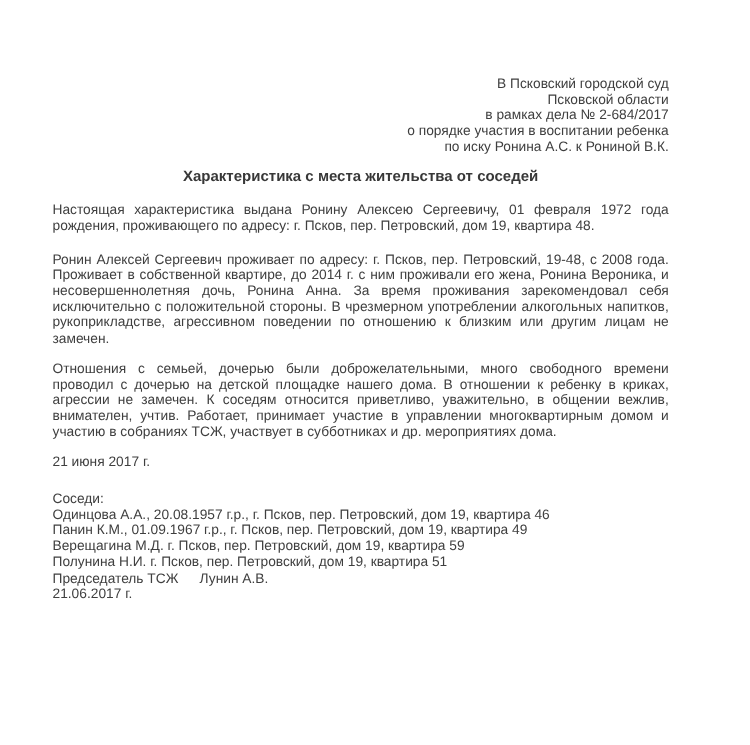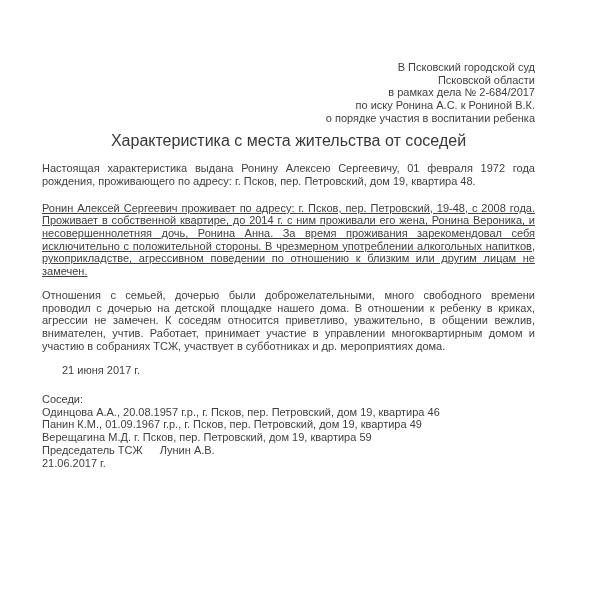--- a/index.html
+++ b/index.html
@@ -21,69 +21,70 @@
     overflow: hidden;
   }
   .court-header {
     text-align: right;
   }
   .court-header .line {
     white-space: nowrap;
   }
   .doc-title {
     margin: 10px 0 0 0;
-    font-size: 16px;
-    font-weight: 400;
+    font-size: 12px;
+    font-weight: 700;
     text-align: center;
     color: #383838;
   }
   .para {
     margin: 0;
     text-align: justify;
   }
   .para-1 { margin-top: 15px; }
-  .para-2 { margin-top: 14px; text-decoration: underline; }
+  .para-2 { margin-top: 14px; }
   .para-3 { margin-top: 11px; }
-  .date-written { margin-top: 12px; margin-left: 20px; }
+  .date-written { margin-top: 12px; }
   .neighbors-label { margin-top: 16px; }
   .neighbor-entry { margin-top: 0; }
   .sig-row {
     display: flex;
     gap: 17px;
   }
   .date-signed { }
 </style>
 </head>
 <body>
 
 <div class="page">
 
   <div class="court-header">
     <div class="line">В Псковский городской суд</div>
     <div class="line">Псковской области</div>
     <div class="line">в рамках дела № 2-684/2017</div>
+    <div class="line">о порядке участия в воспитании ребенка</div>
     <div class="line">по иску Ронина А.С. к Рониной В.К.</div>
-    <div class="line">о порядке участия в воспитании ребенка</div>
   </div>
 
   <h1 class="doc-title">Характеристика с места жительства от соседей</h1>
 
   <p class="para para-1">Настоящая характеристика выдана Ронину Алексею Сергеевичу, 01 февраля 1972 года рождения, проживающего по адресу: г. Псков, пер. Петровский, дом 19, квартира 48.</p>
 
   <p class="para para-2">Ронин Алексей Сергеевич проживает по адресу: г. Псков, пер. Петровский, 19-48, с 2008 года. Проживает в собственной квартире, до 2014 г. с ним проживали его жена, Ронина Вероника, и несовершеннолетняя дочь, Ронина Анна. За время проживания зарекомендовал себя исключительно с положительной стороны. В чрезмерном употреблении алкогольных напитков, рукоприкладстве, агрессивном поведении по отношению к близким или другим лицам не замечен.</p>
 
   <p class="para para-3">Отношения с семьей, дочерью были доброжелательными, много свободного времени проводил с дочерью на детской площадке нашего дома. В отношении к ребенку в криках, агрессии не замечен. К соседям относится приветливо, уважительно, в общении вежлив, внимателен, учтив. Работает, принимает участие в управлении многоквартирным домом и участию в собраниях ТСЖ, участвует в субботниках и др. мероприятиях дома.</p>
 
   <div class="date-written">21 июня 2017 г.</div>
 
   <div class="neighbors-label">Соседи:</div>
 
   <div class="neighbor-entry">Одинцова А.А., 20.08.1957 г.р., г. Псков, пер. Петровский, дом 19, квартира 46</div>
   <div class="neighbor-entry">Панин К.М., 01.09.1967 г.р., г. Псков, пер. Петровский, дом 19, квартира 49</div>
   <div class="neighbor-entry">Верещагина М.Д. г. Псков, пер. Петровский, дом 19, квартира 59</div>
+  <div class="neighbor-entry">Полунина Н.И. г. Псков, пер. Петровский, дом 19, квартира 51</div>
 
   <div class="sig-row">
     <span>Председатель ТСЖ</span>
     <span>Лунин А.В.</span>
   </div>
 
   <div class="date-signed">21.06.2017 г.</div>
 
 </div>
 

